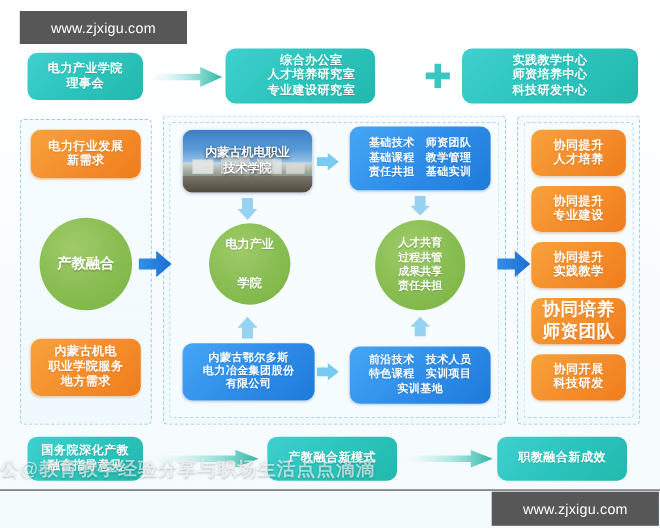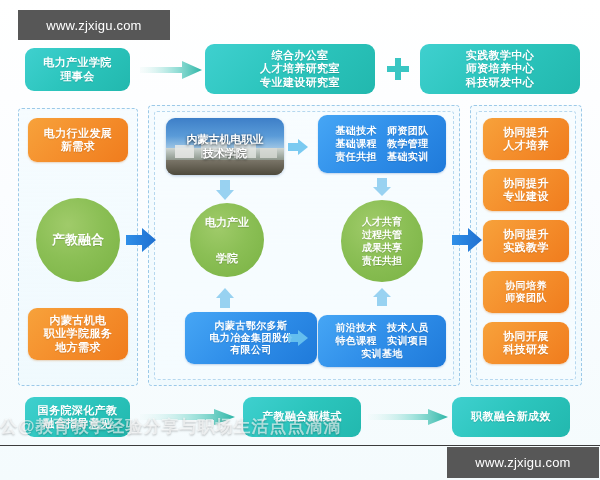--- a/index.html
+++ b/index.html
@@ -116,21 +116,21 @@
     <defs>
       <linearGradient id="tg1" x1="0" y1="0" x2="1" y2="0">
         <stop offset="0%" stop-color="#e6f6f4" stop-opacity="0.25"></stop>
         <stop offset="55%" stop-color="#7fd8cf" stop-opacity="0.75"></stop>
         <stop offset="100%" stop-color="#2cb5a6" stop-opacity="1"></stop>
       </linearGradient>
     </defs>
     <path d="M0 7 L42 7 L42 1 L62 10 L42 19 L42 13 L0 13 Z" fill="url(#tg1)"></path>
   </svg>
 
-  <div class="box teal" style="left:205px;top:44px;width:170px;height:50px;font-size:11px;padding-left:20px;">
+  <div class="box teal" style="left:205px;top:44px;width:136px;height:50px;font-size:11px;padding-left:20px;">
     <span>综合办公室</span>
     <span>人才培养研究室</span>
     <span>专业建设研究室</span>
   </div>
 
   <svg class="plus-icon" style="left:386px;top:57px;" width="24" height="24" viewBox="0 0 24 24">
     <path d="M9 1 H15 V9 H23 V15 H15 V23 H9 V15 H1 V9 H9 Z" fill="#3ac6c3"></path>
   </svg>
 
   <div class="box teal" style="left:420px;top:44px;width:160px;height:50px;font-size:11px;">
@@ -196,21 +196,21 @@
 
   <div class="greenc" style="left:190px;top:203px;width:74px;height:74px;font-size:11px;gap:21px;">
     <span>电力产业</span>
     <span>学院</span>
   </div>
 
   <svg class="arrow-blue" style="left:215px;top:288px;" width="20" height="20" viewBox="0 0 20 20">
     <path d="M10 0 L19 10 L15 10 L15 20 L5 20 L5 10 L1 10 Z" fill="#8ecdf0" opacity="0.9"></path>
   </svg>
 
-  <div class="box blue" style="left:166px;top:312px;width:132px;height:52px;font-size:10px;margin-left:19px;">
+  <div class="box blue" style="left:166px;top:312px;width:120px;height:52px;font-size:10px;">
     <span>内蒙古鄂尔多斯</span>
     <span>电力冶金集团股份</span>
     <span>有限公司</span>
   </div>
 
   <svg class="arrow-blue" style="left:288px;top:329px;" width="20" height="18" viewBox="0 0 20 18">
     <path d="M0 5 L10 5 L10 1 L20 9 L10 17 L10 13 L0 13 Z" fill="#6cc4ef" opacity="0.9"></path>
   </svg>
 
   <div class="box blue" style="left:318px;top:115px;width:128px;height:58px;font-size:10px;">
@@ -258,21 +258,21 @@
     <span>人才培养</span>
   </div>
   <div class="box orange" style="left:483px;top:169px;width:86px;height:42px;font-size:11px;">
     <span>协同提升</span>
     <span>专业建设</span>
   </div>
   <div class="box orange" style="left:483px;top:220px;width:86px;height:42px;font-size:11px;">
     <span>协同提升</span>
     <span>实践教学</span>
   </div>
-  <div class="box orange" style="left:483px;top:271px;width:86px;height:42px;font-size:10px;">
+  <div class="box orange" style="left:483px;top:271px;width:86px;height:42px;font-size:16px;">
     <span>协同培养</span>
     <span>师资团队</span>
   </div>
   <div class="box orange" style="left:483px;top:322px;width:86px;height:42px;font-size:11px;">
     <span>协同开展</span>
     <span>科技研发</span>
   </div>
 
   <div class="box teal" style="left:25px;top:397px;width:105px;height:40px;font-size:11px;">
     <span>国务院深化产教</span>

